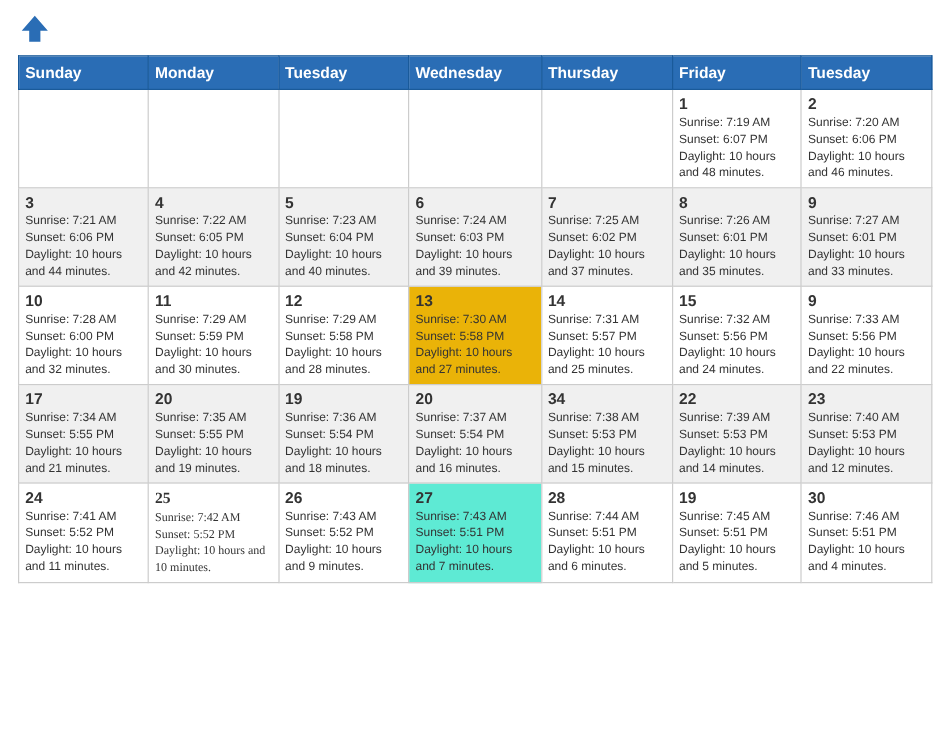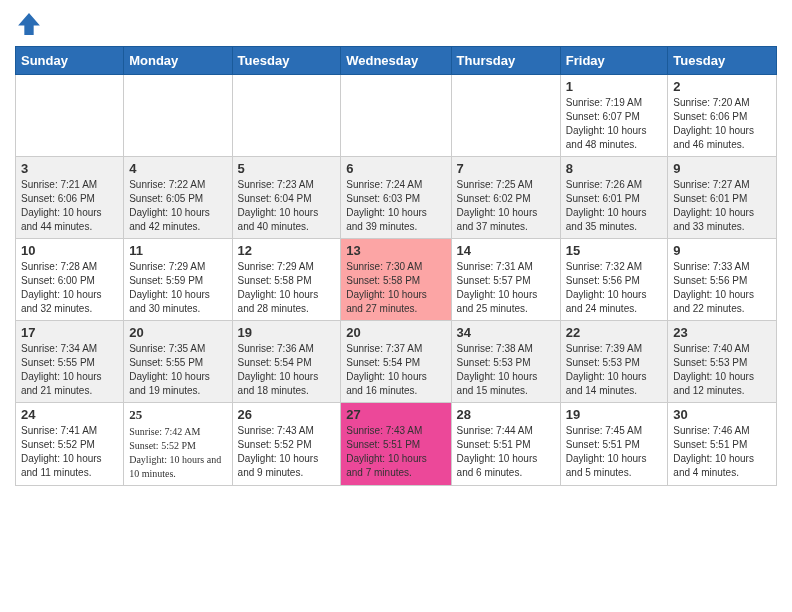--- a/index.html
+++ b/index.html
@@ -177,21 +177,21 @@
             <div class="day-info">Sunrise: 7:28 AM<br>Sunset: 6:00 PM<br>Daylight: 10 hours and 32 minutes.</div>
           </td>
           <td style="background: rgb(255, 255, 255);">
             <span class="day-num">11</span>
             <div class="day-info">Sunrise: 7:29 AM<br>Sunset: 5:59 PM<br>Daylight: 10 hours and 30 minutes.</div>
           </td>
           <td style="background: rgb(255, 255, 255);">
             <span class="day-num">12</span>
             <div class="day-info">Sunrise: 7:29 AM<br>Sunset: 5:58 PM<br>Daylight: 10 hours and 28 minutes.</div>
           </td>
-          <td style="background: #fca5a5; margin-left: 31px;">
+          <td style="background: #eab308; margin-left: 31px;">
             <span class="day-num">13</span>
             <div class="day-info">Sunrise: 7:30 AM<br>Sunset: 5:58 PM<br>Daylight: 10 hours and 27 minutes.</div>
           </td>
           <td style="background: rgb(255, 255, 255);">
             <span class="day-num">14</span>
             <div class="day-info">Sunrise: 7:31 AM<br>Sunset: 5:57 PM<br>Daylight: 10 hours and 25 minutes.</div>
           </td>
           <td style="background: rgb(255, 255, 255);">
             <span class="day-num">15</span>
             <div class="day-info">Sunrise: 7:32 AM<br>Sunset: 5:56 PM<br>Daylight: 10 hours and 24 minutes.</div>
@@ -237,21 +237,21 @@
             <div class="day-info">Sunrise: 7:41 AM<br>Sunset: 5:52 PM<br>Daylight: 10 hours and 11 minutes.</div>
           </td>
           <td style="background: rgb(255, 255, 255); font-family: Liberation Serif, serif;">
             <span class="day-num">25</span>
             <div class="day-info">Sunrise: 7:42 AM<br>Sunset: 5:52 PM<br>Daylight: 10 hours and 10 minutes.</div>
           </td>
           <td style="background: rgb(255, 255, 255);">
             <span class="day-num">26</span>
             <div class="day-info">Sunrise: 7:43 AM<br>Sunset: 5:52 PM<br>Daylight: 10 hours and 9 minutes.</div>
           </td>
-          <td style="background: #ec4899; margin-left: 14px;">
+          <td style="background: #5eead4; margin-left: 14px;">
             <span class="day-num">27</span>
             <div class="day-info">Sunrise: 7:43 AM<br>Sunset: 5:51 PM<br>Daylight: 10 hours and 7 minutes.</div>
           </td>
           <td style="background: rgb(255, 255, 255);">
             <span class="day-num">28</span>
             <div class="day-info">Sunrise: 7:44 AM<br>Sunset: 5:51 PM<br>Daylight: 10 hours and 6 minutes.</div>
           </td>
           <td style="background: rgb(255, 255, 255);">
             <span class="day-num">19</span>
             <div class="day-info">Sunrise: 7:45 AM<br>Sunset: 5:51 PM<br>Daylight: 10 hours and 5 minutes.</div>

